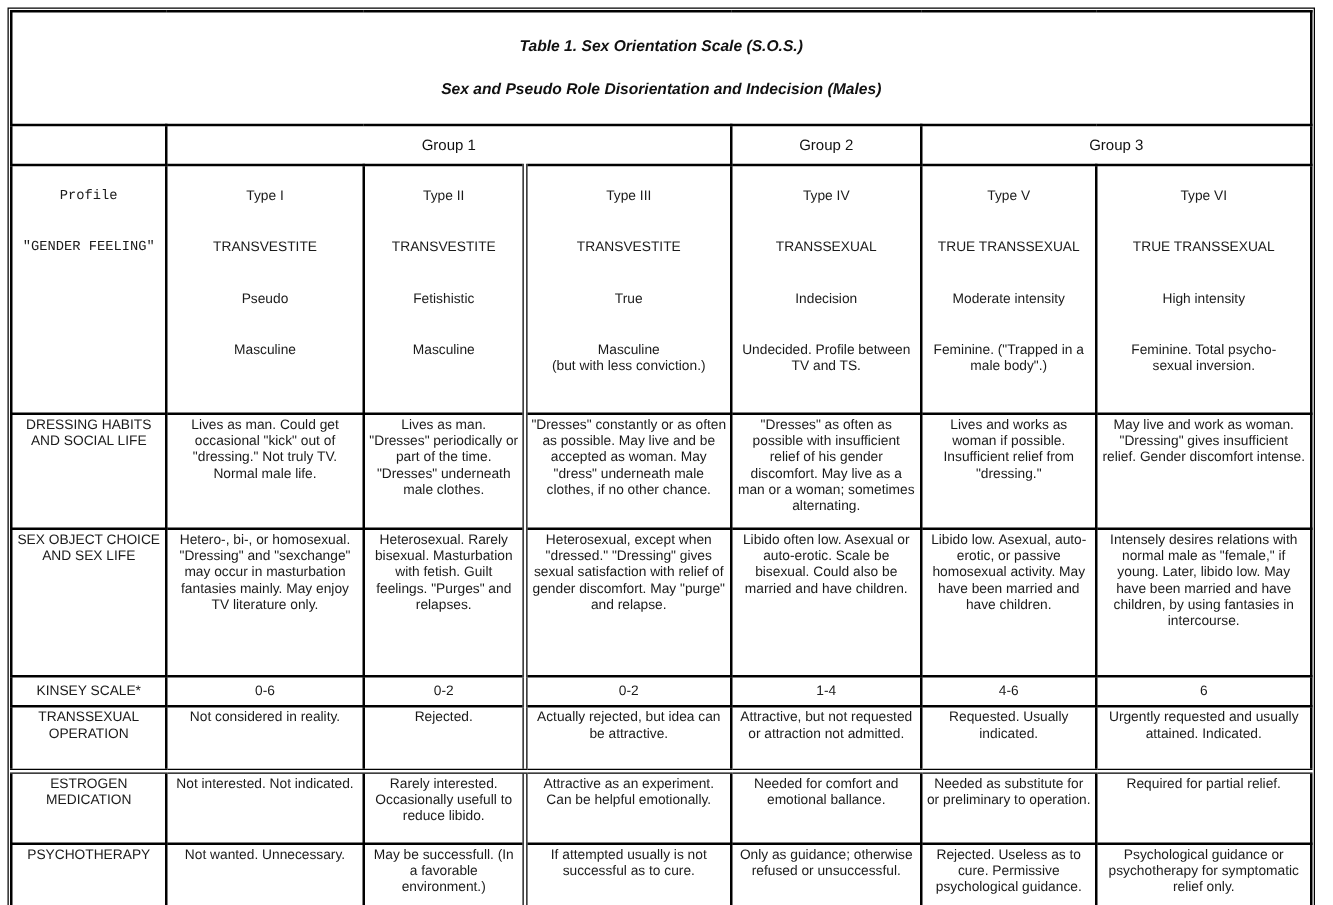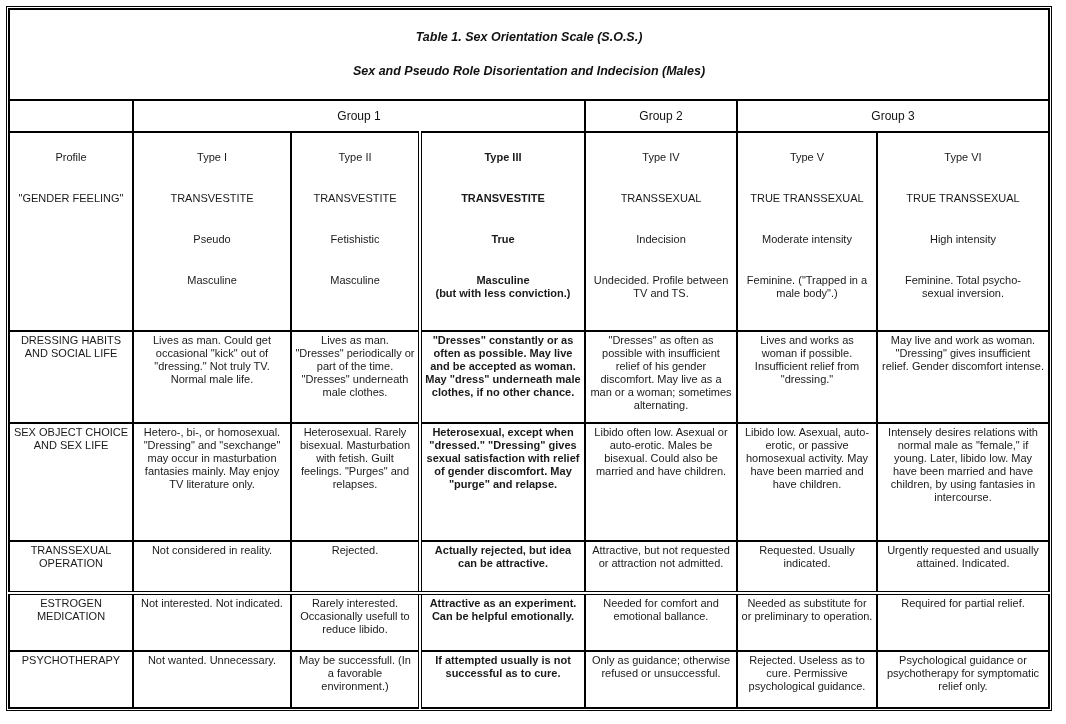--- a/index.html
+++ b/index.html
@@ -46,27 +46,27 @@
     font-weight:bold; font-style:italic;
     font-size:12.5px; line-height:17px;
     color:#111;
   }
   tr.r-group td {
     vertical-align:middle;
     font-size:12px; color:#111;
   }
   tr.r-head td { padding-top:5px; }
   .hline { min-height:13px; margin-bottom:15px; white-space:pre-line; }
-  td.profile-cell { padding-top:33px; }
+  td.profile-cell { padding-top:33px;font-family:Liberation Mono, monospace; }
 
   td.rowlabel { vertical-align:top;margin-left:43px; }
   tr.r-kinsey td { vertical-align:middle; }
 
   
-  td.dbl-l { border-left:4px double #000;font-weight:bold; }
+  td.dbl-l { border-left:4px double #000; }
   tr.r-conv td { border-bottom:4px double #000; }
 </style>
 </head>
 <body>
 
 <div class="frame">
 <table class="sos">
   <colgroup>
     <col style="width:124px">
     <col style="width:158px">
@@ -146,25 +146,34 @@
     <td>"Dresses" as often as possible with insufficient relief of his gender discomfort. May live as a man or a woman; sometimes alternating.</td>
     <td>Lives and works as woman if possible. Insufficient relief from "dressing."</td>
     <td>May live and work as woman. "Dressing" gives insufficient relief. Gender discomfort intense.</td>
   </tr>
 
   <tr class="r-sex">
     <td class="rowlabel">SEX OBJECT CHOICE AND SEX LIFE</td>
     <td>Hetero-, bi-, or homosexual. "Dressing" and "sexchange" may occur in masturbation fantasies mainly. May enjoy TV literature only.</td>
     <td>Heterosexual. Rarely bisexual. Masturbation with fetish. Guilt feelings. "Purges" and relapses.</td>
     <td class="dbl-l">Heterosexual, except when "dressed." "Dressing" gives sexual satisfaction with relief of gender discomfort. May "purge" and relapse.</td>
-    <td>Libido often low. Asexual or auto-erotic. Males be bisexual. Could also be married and have children.</td>
+    <td>Libido often low. Asexual or auto-erotic. Scale be bisexual. Could also be married and have children.</td>
     <td>Libido low. Asexual, auto-erotic, or passive homosexual activity. May have been married and have children.</td>
     <td>Intensely desires relations with normal male as "female," if young. Later, libido low. May have been married and have children, by using fantasies in intercourse.</td>
   </tr>
 
+  <tr class="r-kinsey">
+    <td class="rowlabel">KINSEY SCALE*</td>
+    <td>0-6</td>
+    <td>0-2</td>
+    <td class="dbl-l">0-2</td>
+    <td>1-4</td>
+    <td>4-6</td>
+    <td>6</td>
+  </tr>
 
   <tr class="r-conv">
     <td class="rowlabel">TRANSSEXUAL OPERATION</td>
     <td>Not considered in reality.</td>
     <td>Rejected.</td>
     <td class="dbl-l">Actually rejected, but idea can be attractive.</td>
     <td>Attractive, but not requested or attraction not admitted.</td>
     <td>Requested. Usually indicated.</td>
     <td>Urgently requested and usually attained. Indicated.</td>
   </tr>

